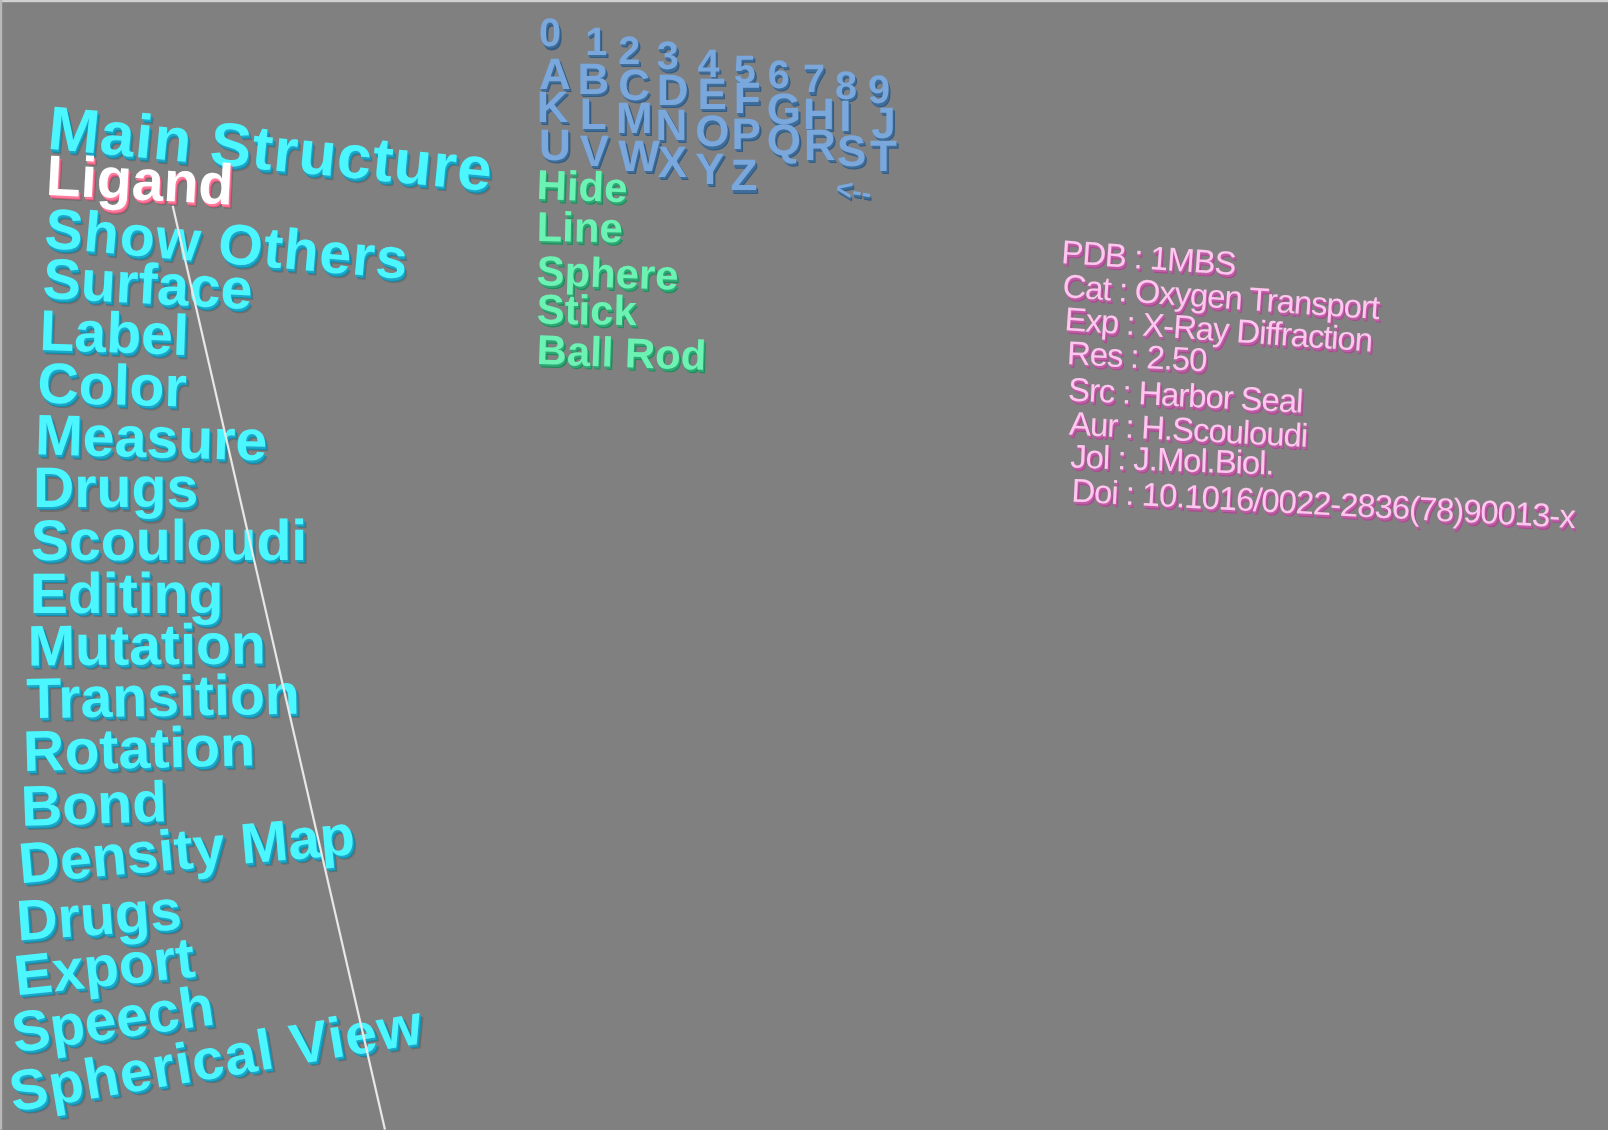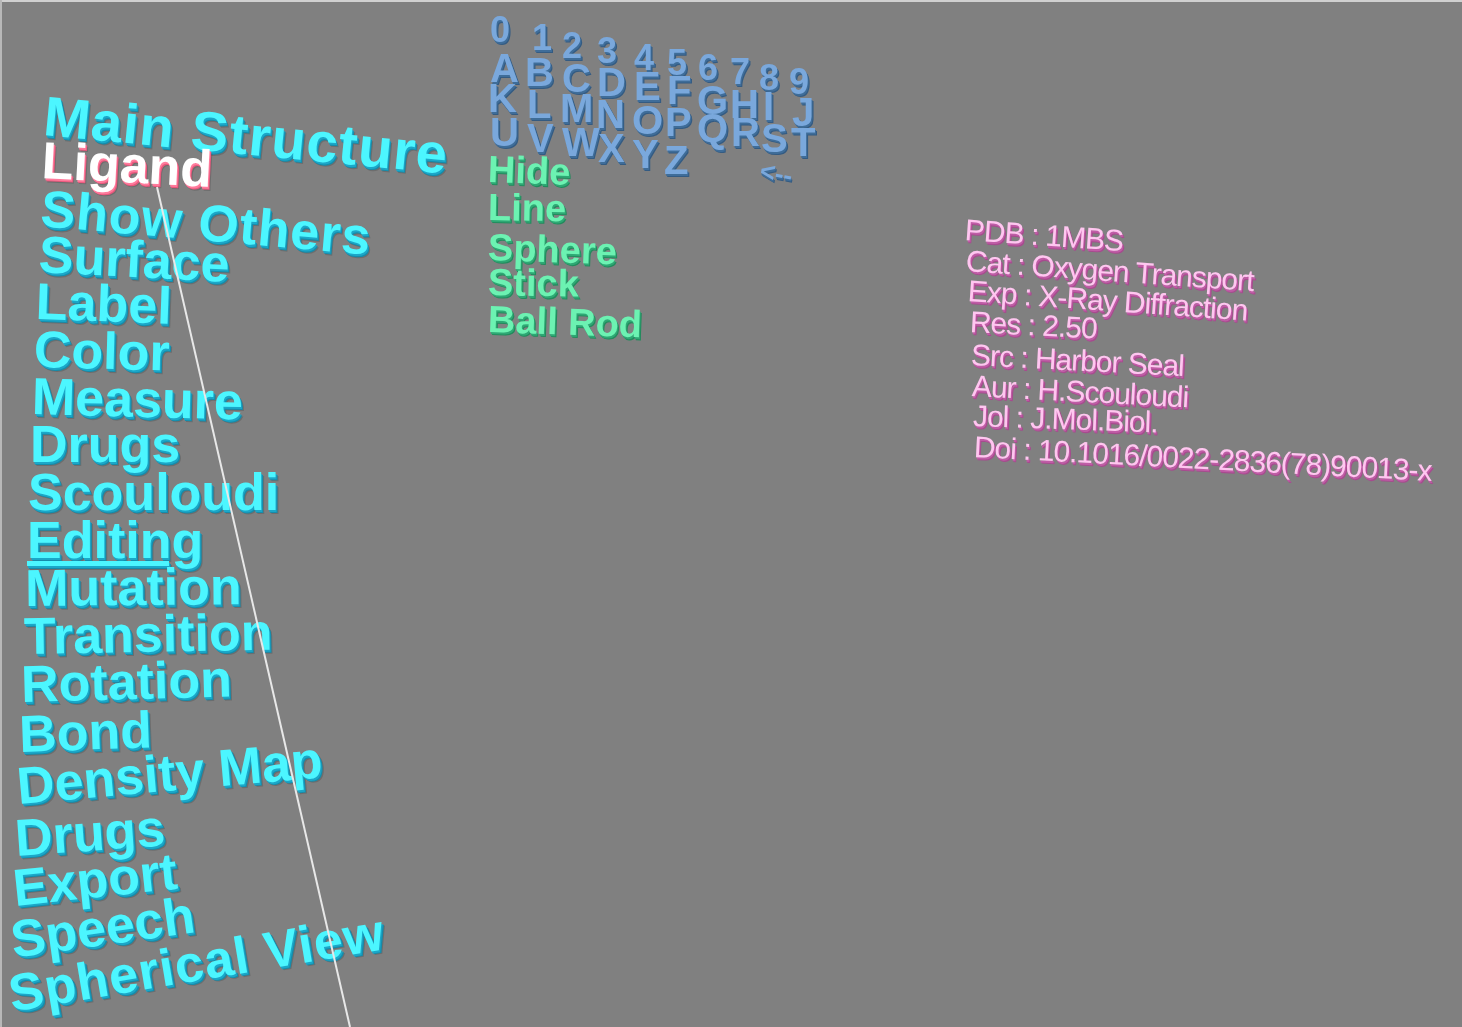--- a/index.html
+++ b/index.html
@@ -67,21 +67,21 @@
 <div>
   <div class="menu-item" style="left:44px; top:88px; font-size:56px; transform:rotate(5.5deg); letter-spacing:1px;">Main Structure</div>
   <div class="menu-item selected" style="left:42px; top:134px; font-size:52px; transform:rotate(3deg);">Ligand</div>
   <div class="menu-item" style="left:41px; top:182px; font-size:52px; transform:rotate(5deg); letter-spacing:1px;">Show Others</div>
   <div class="menu-item" style="left:39px; top:228px; font-size:52px; transform:rotate(3deg);">Surface</div>
   <div class="menu-item" style="left:36px; top:275px; font-size:52px; transform:rotate(2deg);">Label</div>
   <div class="menu-item" style="left:34px; top:323px; font-size:52px; transform:rotate(1.5deg);">Color</div>
   <div class="menu-item" style="left:32px; top:370px; font-size:52px; transform:rotate(1.5deg);">Measure</div>
   <div class="menu-item" style="left:30px; top:418px; font-size:52px;">Drugs</div>
   <div class="menu-item" style="left:28px; top:466px; font-size:52px;">Scouloudi</div>
-  <div class="menu-item" style="left:27px; top:514px; font-size:52px;text-decoration:underline;">Editing</div>
+  <div class="menu-item" style="left:27px; top:514px; font-size:52px;">Editing</div>
   <div class="menu-item" style="left:25px; top:562px; font-size:52px; transform:rotate(-0.5deg);">Mutation</div>
   <div class="menu-item" style="left:24px; top:610px; font-size:52px; transform:rotate(-1deg);">Transition</div>
   <div class="menu-item" style="left:21px; top:658px; font-size:52px; transform:rotate(-1.5deg);">Rotation</div>
   <div class="menu-item" style="left:19px; top:708px; font-size:52px; transform:rotate(-2deg);">Bond</div>
   <div class="menu-item" style="left:17px; top:760px; font-size:52px; transform:rotate(-5deg);">Density Map</div>
   <div class="menu-item" style="left:15px; top:812px; font-size:52px; transform:rotate(-4deg);">Drugs</div>
   <div class="menu-item" style="left:13px; top:862px; font-size:52px; transform:rotate(-6deg);">Export</div>
   <div class="menu-item" style="left:11px; top:914px; font-size:52px; transform:rotate(-8deg);">Speech</div>
   <div class="menu-item" style="left:9px; top:968px; font-size:52px; transform:rotate(-9.5deg); letter-spacing:1px;">Spherical View</div>
 </div>

